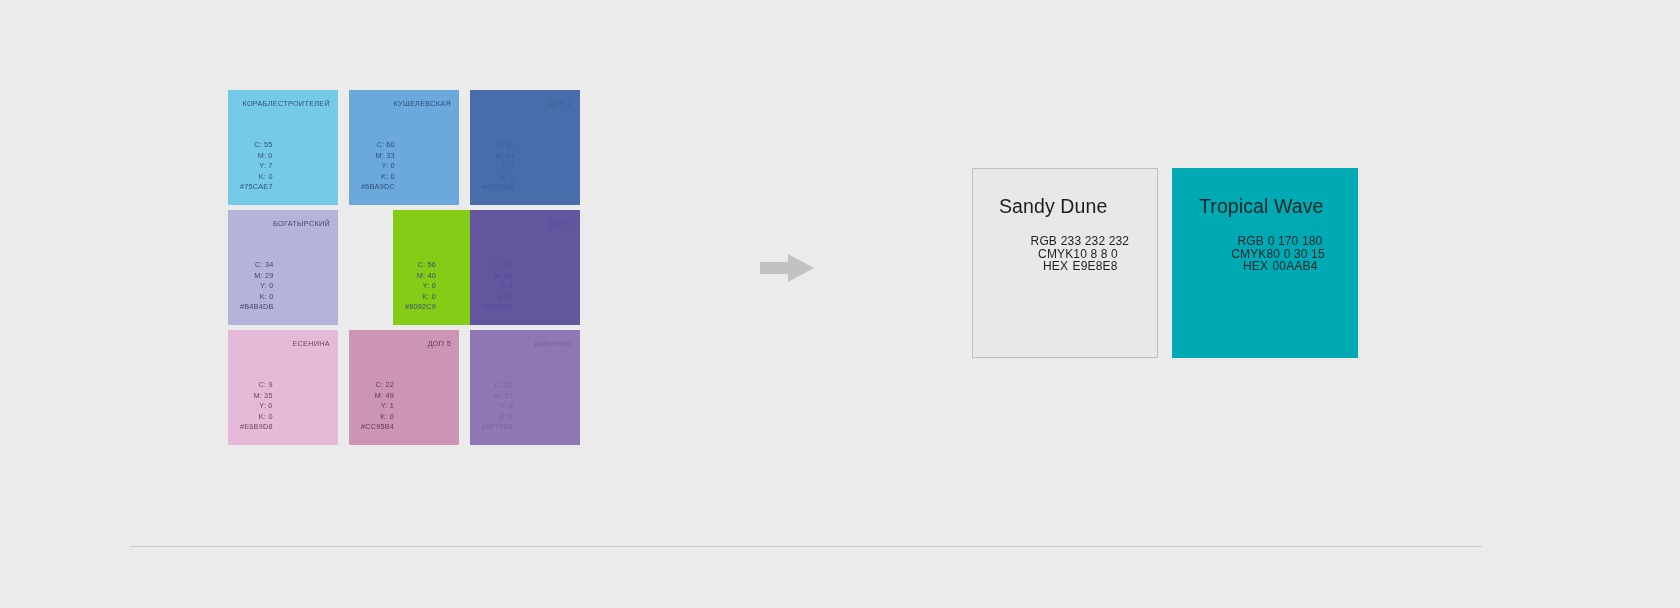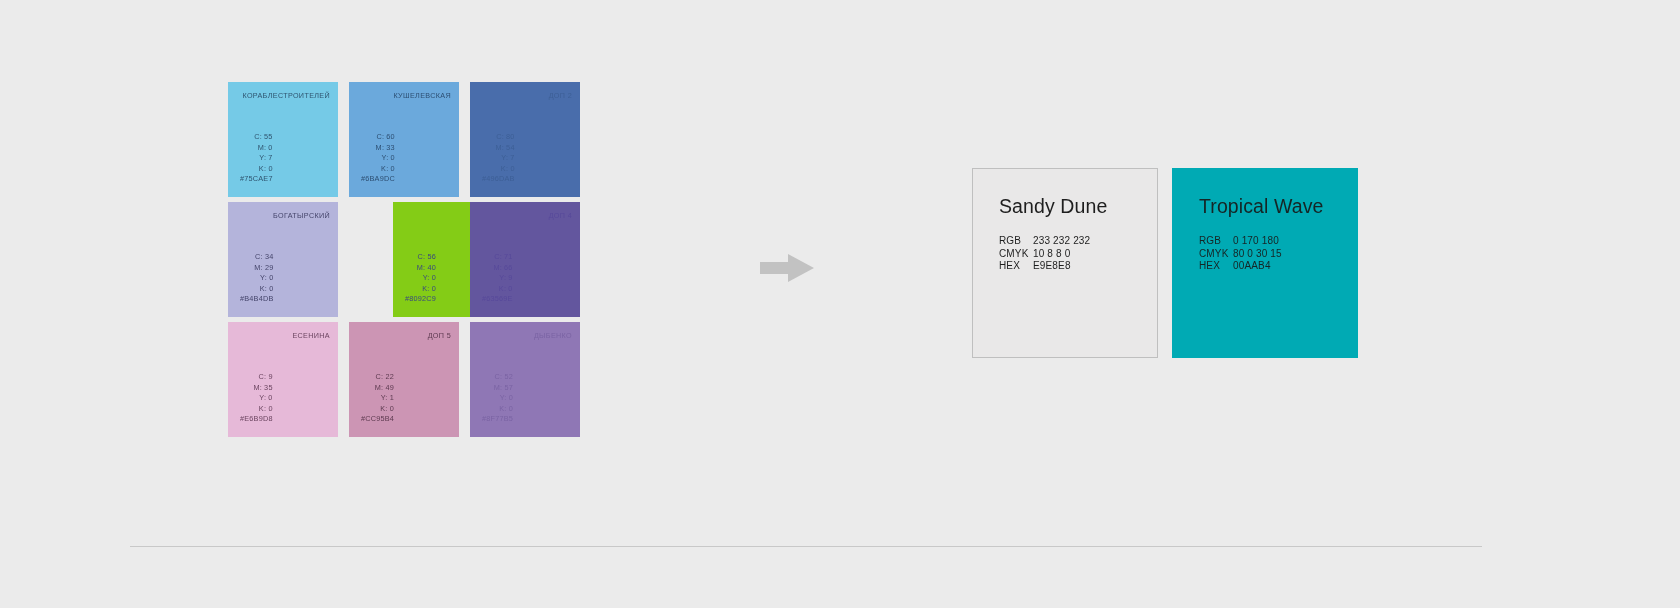--- a/index.html
+++ b/index.html
@@ -12,21 +12,21 @@
     background: #ebebeb;
     font-family: "Liberation Sans", sans-serif;
     overflow: hidden;
     position: relative;
   }
 
   
   #palette-grid {
     position: absolute;
     left: 228px;
-    top: 82px;
+    top: 90px;
     display: grid;
     grid-template-columns: repeat(3, 110px);
     grid-template-rows: repeat(3, 115px);
     column-gap: 11px;
     row-gap: 5px;
   }
   .swatch {
     position: relative;
     width: 110px;
     height: 115px;
@@ -79,23 +79,24 @@
   }
   .card-title {
     font-size: 19.5px;
     font-weight: 400;
     letter-spacing: 0.1px;
     line-height: 22px;
     margin: 0 0 18px 0;
     white-space: nowrap;
   }
   .card-specs {
-    font-size: 10px;
+    font-size: 12px;
     line-height: 12.6px;
     letter-spacing: 0.15px;
+    text-align: center;
   }
   .spec-row { white-space: nowrap; }
   .spec-key { display: inline-block; min-width: 34px; }
 
   
   #bottom-rule {
     position: absolute;
     left: 130px;
     top: 546px;
     width: 1352px;

